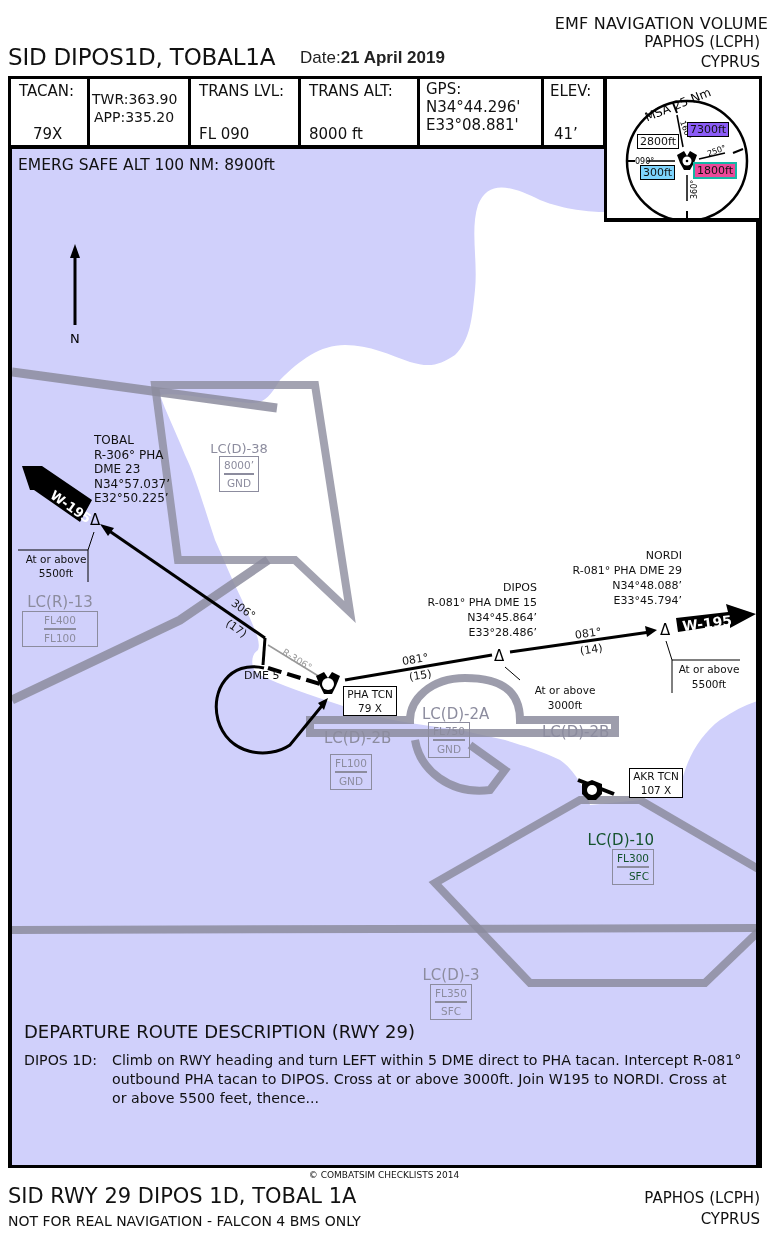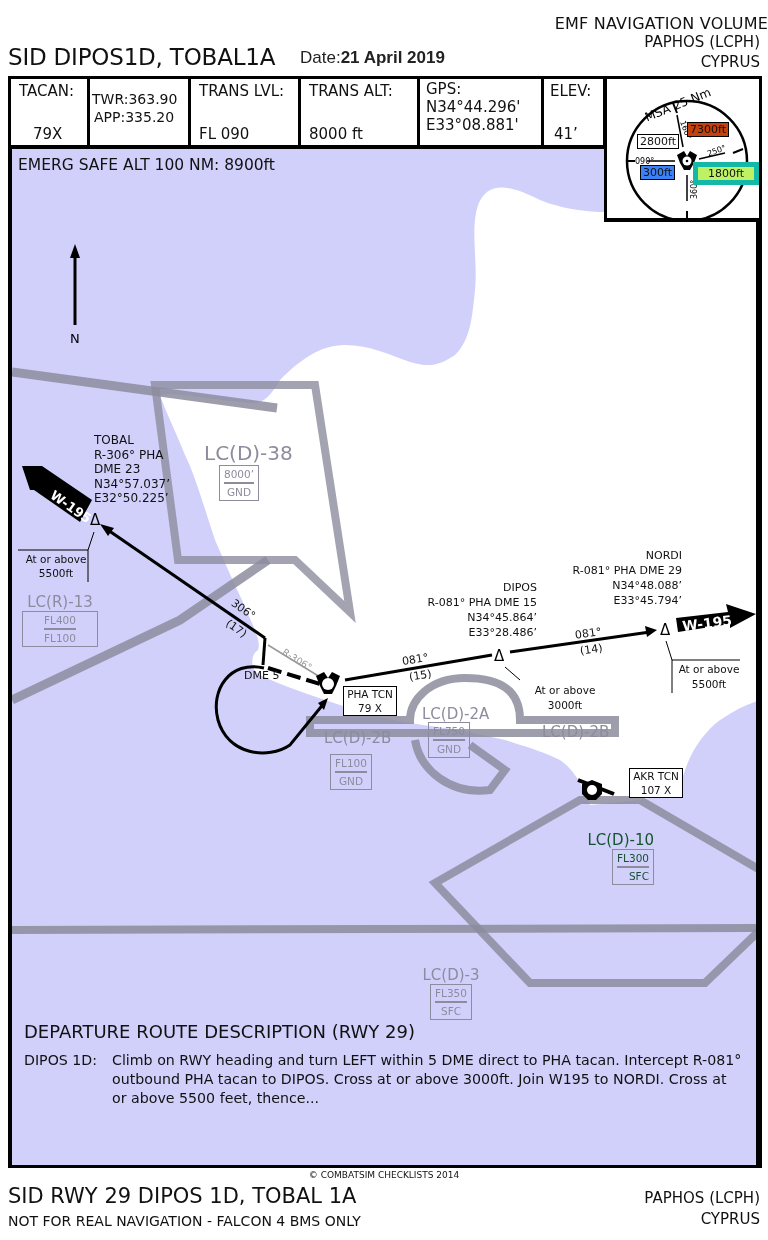--- a/index.html
+++ b/index.html
@@ -140,21 +140,21 @@
   <div class="abs" style="left:331px;top:537px;width:52px;border:1px solid #000;background:#fff;font-size:10.5px;text-align:center;line-height:14px">
     <div>PHA TCN</div>
     <div>79 X</div>
   </div>
   <div class="abs" style="left:617px;top:619px;width:52px;border:1px solid #000;background:#fff;font-size:10.5px;text-align:center;line-height:14px">
     <div>AKR TCN</div>
     <div>107 X</div>
   </div>
 
   <div class="abs" style="left:192px;top:292px;color:#8c8c9e;text-align:center;width:70px">
-    <div style="font-size:20px">LC(D)-38</div>
+    <div style="font-size:13px">LC(D)-38</div>
     <div style="display:inline-block;border:1px solid #8c8c9e;padding:1px 4px;font-size:10.5px;line-height:14px">
       <div>8000’</div>
       <div style="border-top:2px solid #8c8c9e;margin:1px 0"></div>
       <div>GND</div>
     </div>
   </div>
   <div class="abs" style="left:8px;top:444px;color:#8c8c9e;text-align:center;width:80px">
     <div style="font-size:15px">LC(R)-13</div>
     <div style="display:inline-block;border:1px solid #8c8c9e;padding:1px 21px;font-size:10.5px;line-height:14px">
       <div>FL400</div>
@@ -242,24 +242,24 @@
       <polygon points="-10,-6 -3,-10 0,-5 3,-10 10,-6 7,2 3,9 -3,9 -7,2" fill="#000"></polygon>
       <circle r="4.5" fill="#fff"></circle>
       <circle r="1.3" fill="#000"></circle>
     </g>
     <text x="36" y="34" font-size="12" transform="rotate(-22 60 28)">MSA 25 Nm</text>
     <text x="68" y="42" font-size="8" transform="rotate(70 70 46)">160°</text>
     <text x="100" y="75" font-size="8" transform="rotate(-20 108 72)">250°</text>
     <text x="28" y="85" font-size="8">090°</text>
     <text x="84" y="126" font-size="8" transform="rotate(-90 84 120)">360°</text>
   </svg>
-  <div class="abs" style="left:80px;top:43px;border:1px solid #000;font-size:11px;padding:0 2px;background:#c2410c">7300ft</div>
+  <div class="abs" style="left:80px;top:43px;border:1px solid #000;font-size:11px;padding:0 2px;background:#8b5cf6">7300ft</div>
   <div class="abs" style="left:30px;top:55px;border:1px solid #000;font-size:11px;padding:0 2px;background:#fff">2800ft</div>
-  <div class="abs" style="left:33px;top:86px;border:1px solid #000;font-size:11px;padding:0 2px;background:#3b82f6">300ft</div>
-  <div class="abs" style="left:86px;top:83px;border:5px solid #14b8a6;font-size:11px;padding:0 10px;background:#bef264">1800ft</div>
+  <div class="abs" style="left:33px;top:86px;border:1px solid #000;font-size:11px;padding:0 2px;background:#7dd3fc">300ft</div>
+  <div class="abs" style="left:86px;top:83px;border:2px solid #14b8a6;font-size:11px;padding:0 2px;background:#ec4899">1800ft</div>
 </div>
 
 <div class="abs copy">© COMBATSIM CHECKLISTS 2014</div>
 <div class="abs foot-title">SID RWY 29 DIPOS 1D, TOBAL 1A</div>
 <div class="abs foot-warn">NOT FOR REAL NAVIGATION - FALCON 4 BMS ONLY</div>
 <div class="abs foot-apt">
   <div>PAPHOS (LCPH)</div>
   <div>CYPRUS</div>
 </div>
 

